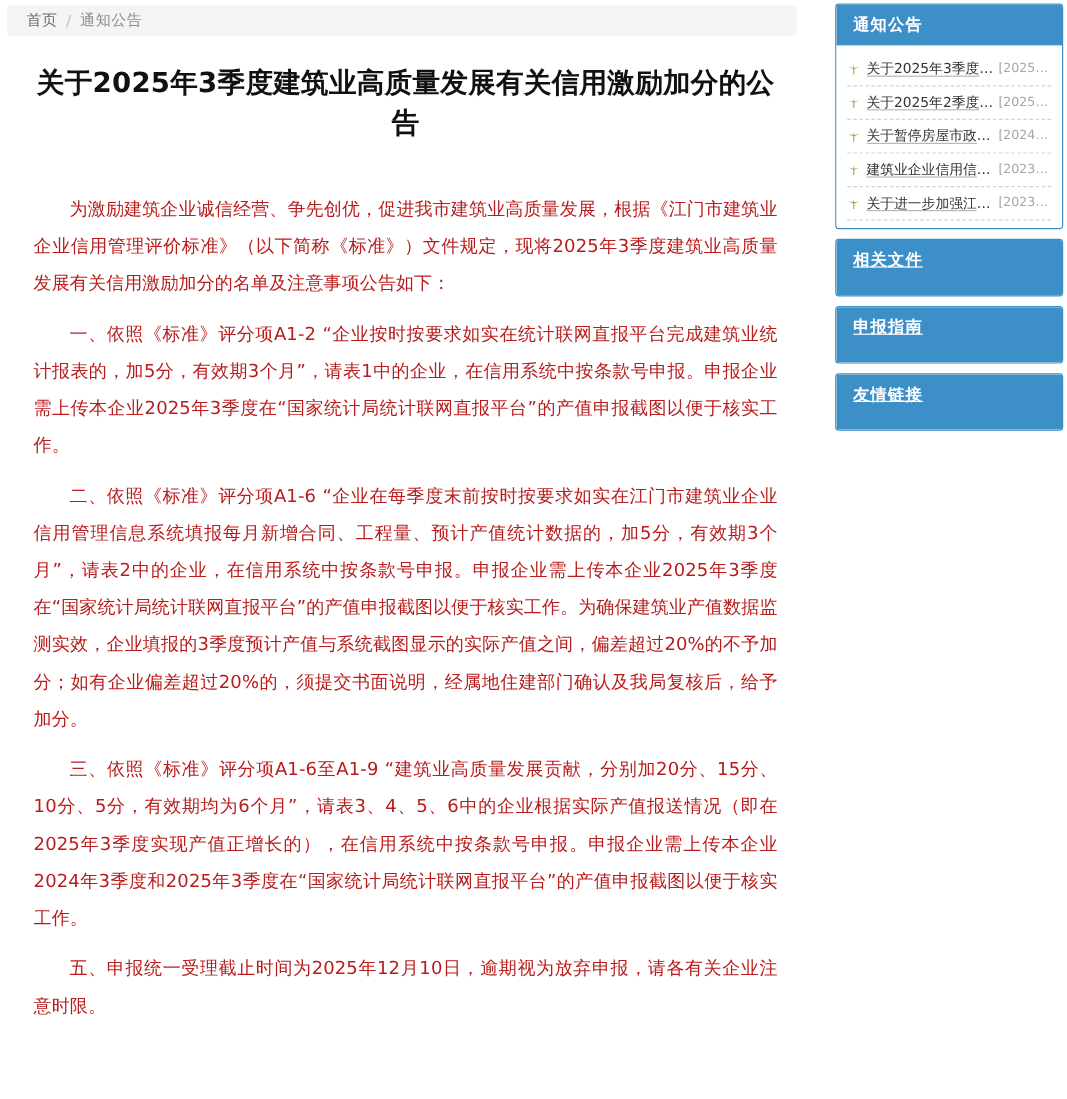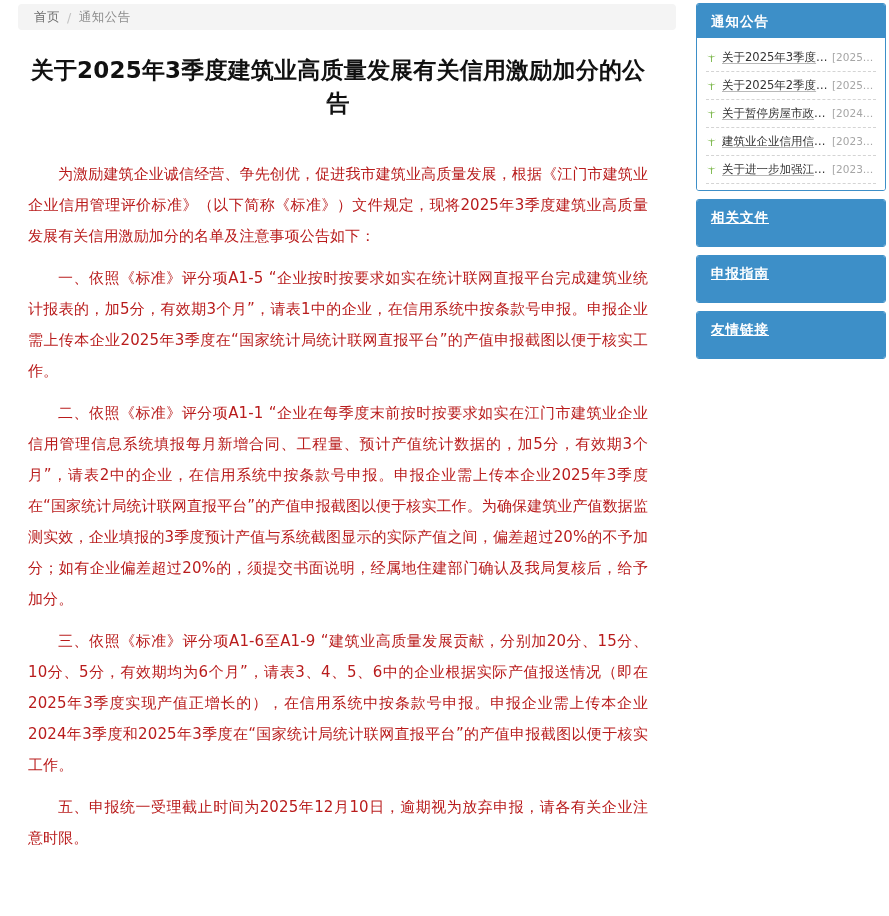--- a/index.html
+++ b/index.html
@@ -22,21 +22,21 @@
   #page {
     position: relative;
     width: 889px;
     height: 916px;
     background: #ffffff;
   }
 
   
   #breadcrumb-bar {
     position: absolute;
-    left: 18px;
+    left: 6px;
     top: 4px;
     width: 658px;
     height: 26px;
     background: #f4f4f4;
     border-radius: 4px;
     display: flex;
     align-items: center;
     padding-left: 16px;
     font-size: 12.5px;
     color: #9a9a9a;
@@ -157,22 +157,22 @@
   <div id="breadcrumb-bar">
     <span class="crumb home">首页</span>
     <span class="sep">/</span>
     <span class="crumb">通知公告</span>
   </div>
 
   <div id="article">
     <h1 id="doc-title">关于2025年3季度建筑业高质量发展有关信用激励加分的公告</h1>
 
     <p class="para">为激励建筑企业诚信经营、争先创优，促进我市建筑业高质量发展，根据《江门市建筑业企业信用管理评价标准》（以下简称《标准》）文件规定，现将2025年3季度建筑业高质量发展有关信用激励加分的名单及注意事项公告如下：</p>
-    <p class="para">一、依照《标准》评分项A1-5 “企业按时按要求如实在统计联网直报平台完成建筑业统计报表的，加5分，有效期3个月”，请表1中的企业，在信用系统中按条款号申报。申报企业需上传本企业2025年3季度在“国家统计局统计联网直报平台”的产值申报截图以便于核实工作。</p>
-    <p class="para">二、依照《标准》评分项A1-1 “企业在每季度末前按时按要求如实在江门市建筑业企业信用管理信息系统填报每月新增合同、工程量、预计产值统计数据的，加5分，有效期3个月”，请表2中的企业，在信用系统中按条款号申报。申报企业需上传本企业2025年3季度在“国家统计局统计联网直报平台”的产值申报截图以便于核实工作。为确保建筑业产值数据监测实效，企业填报的3季度预计产值与系统截图显示的实际产值之间，偏差超过20%的不予加分；如有企业偏差超过20%的，须提交书面说明，经属地住建部门确认及我局复核后，给予加分。</p>
+    <p class="para">一、依照《标准》评分项A1-2 “企业按时按要求如实在统计联网直报平台完成建筑业统计报表的，加5分，有效期3个月”，请表1中的企业，在信用系统中按条款号申报。申报企业需上传本企业2025年3季度在“国家统计局统计联网直报平台”的产值申报截图以便于核实工作。</p>
+    <p class="para">二、依照《标准》评分项A1-6 “企业在每季度末前按时按要求如实在江门市建筑业企业信用管理信息系统填报每月新增合同、工程量、预计产值统计数据的，加5分，有效期3个月”，请表2中的企业，在信用系统中按条款号申报。申报企业需上传本企业2025年3季度在“国家统计局统计联网直报平台”的产值申报截图以便于核实工作。为确保建筑业产值数据监测实效，企业填报的3季度预计产值与系统截图显示的实际产值之间，偏差超过20%的不予加分；如有企业偏差超过20%的，须提交书面说明，经属地住建部门确认及我局复核后，给予加分。</p>
     <p class="para">三、依照《标准》评分项A1-6至A1-9 “建筑业高质量发展贡献，分别加20分、15分、10分、5分，有效期均为6个月”，请表3、4、5、6中的企业根据实际产值报送情况（即在2025年3季度实现产值正增长的），在信用系统中按条款号申报。申报企业需上传本企业2024年3季度和2025年3季度在“国家统计局统计联网直报平台”的产值申报截图以便于核实工作。</p>
     <p class="para">五、申报统一受理截止时间为2025年12月10日，逾期视为放弃申报，请各有关企业注意时限。</p>
 
   </div>
 
   <div id="rail">
 
     <div class="panel">
       <div class="panel-head">通知公告</div>
       <div class="panel-body">

